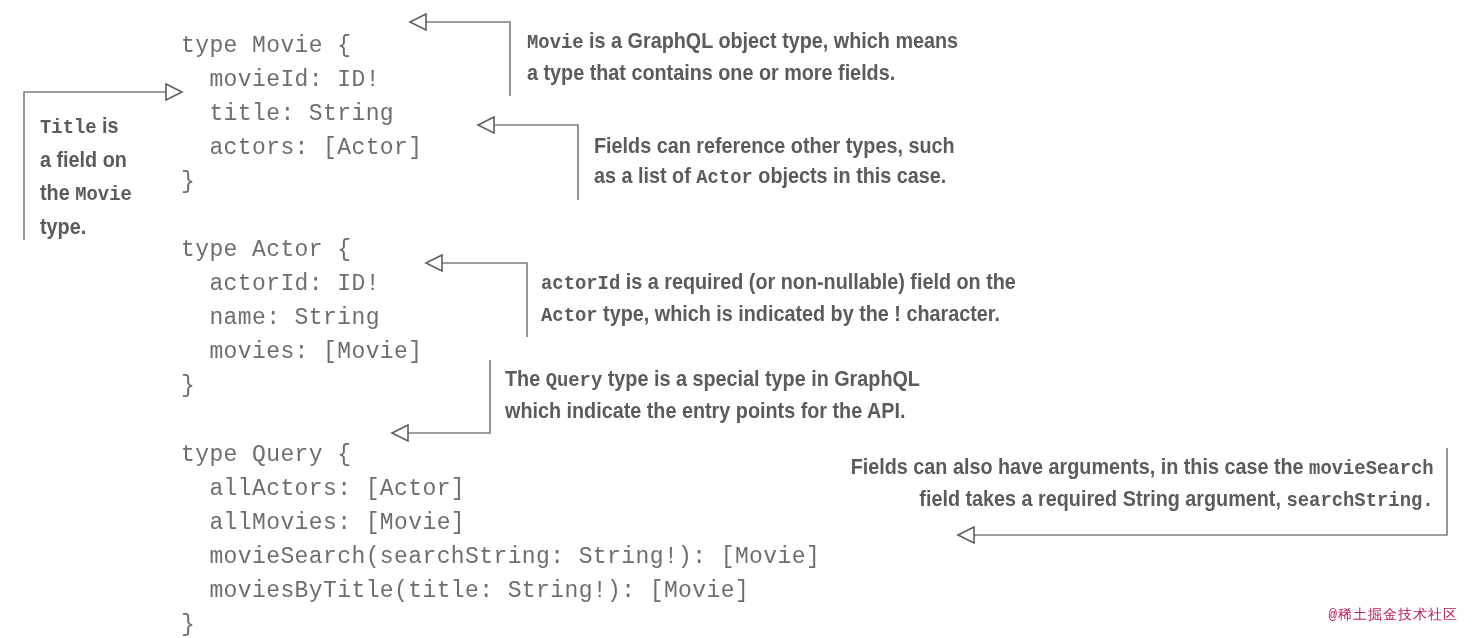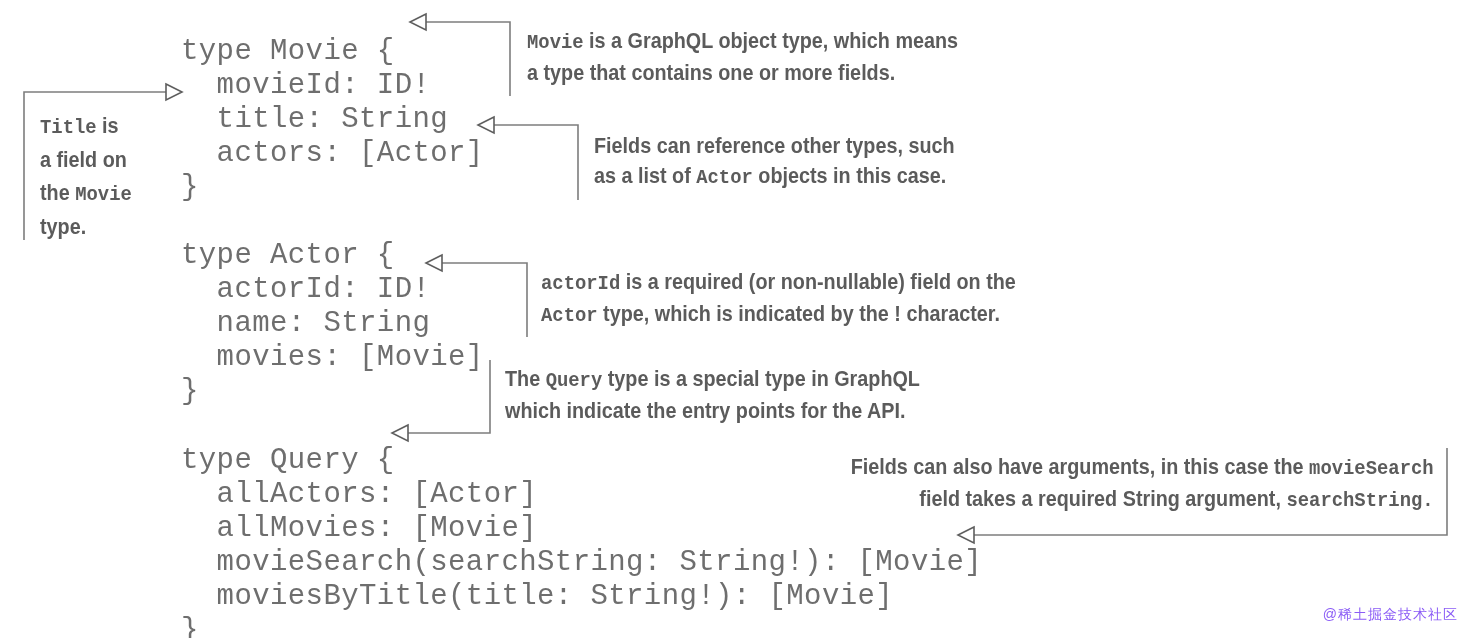--- a/index.html
+++ b/index.html
@@ -13,21 +13,21 @@
     height: 638px;
     background: #ffffff;
     overflow: hidden;
     font-family: "Liberation Sans", sans-serif;
   }
 
   
   .code-block {
     position: absolute;
     font-family: "Liberation Mono", "DejaVu Sans Mono", monospace;
-    font-size: 29px;
+    font-size: 23px;
     line-height: 34px;
     color: #6e6e6e;
     white-space: pre;
     letter-spacing: 0.4px;
   }
 
   
   .anno {
     position: absolute;
     font-family: "Liberation Sans Narrow", "Liberation Sans", sans-serif;
@@ -70,23 +70,23 @@
     stroke: #5e5e5e;
     stroke-width: 1.6;
     stroke-linejoin: miter;
   }
 
   
   .watermark {
     position: absolute;
     right: 14px;
     bottom: 14px;
-    font-family: Liberation Sans, sans-serif;
+    font-family: Liberation Mono, monospace;
     font-size: 14px;
-    color: #8b5cf6;
+    color: #be185d;
     letter-spacing: 1px;
     white-space: nowrap;
   }
 </style>
 </head>
 <body>
 
 <div id="page">
 
   <svg id="connectors" viewBox="0 0 1472 638">

